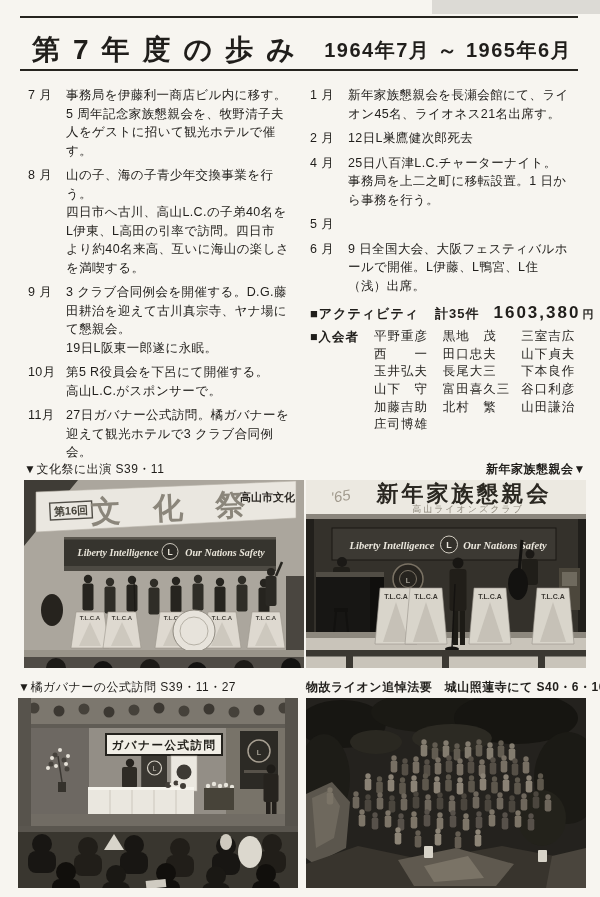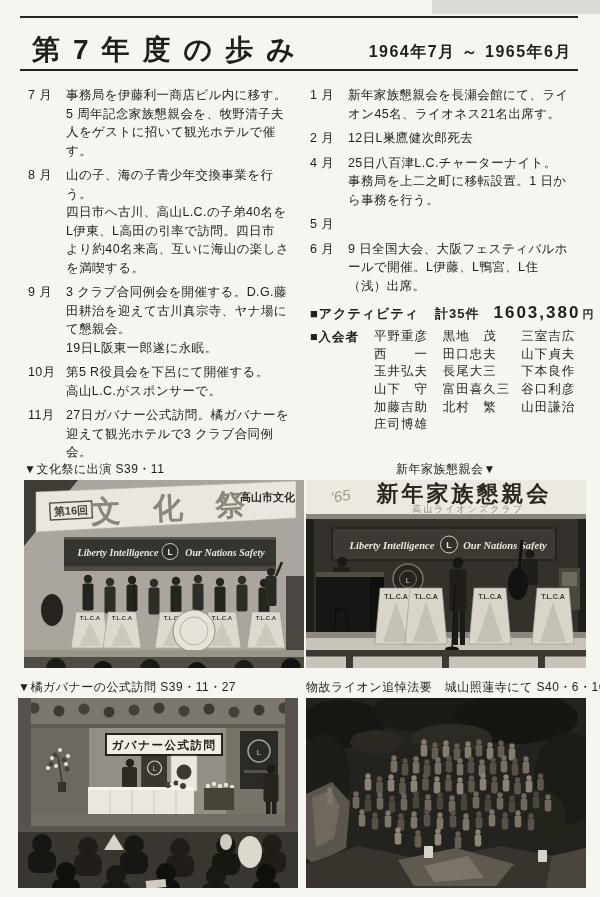--- a/index.html
+++ b/index.html
@@ -5,21 +5,21 @@
   html,body{margin:0;padding:0;background:#f7f5f0;}
   .page{position:relative;width:600px;height:897px;background:#f7f5f0;overflow:hidden;
         font-family:"Liberation Sans","DejaVu Sans",sans-serif;color:#201e1b;}
   .scan-smudge{position:absolute;top:0;right:0;width:168px;height:14px;background:#dcdad5;}
   .rule{height:2px;background:#26241f;}
   .rule-top{margin:16px 22px 0 20px;}
   .rule-mid{margin:2px 22px 0 20px;}
   .title-row{display:flex;justify-content:space-between;align-items:flex-end;
              margin:0 28px 0 32px;height:46px;padding-bottom:3px;}
   .page-title{font-size:28px;font-weight:bold;letter-spacing:13px;line-height:1;white-space:nowrap;}
-  .page-period{font-size:16px;font-weight:bold;letter-spacing:1.5px;line-height:1;padding-bottom:4px;white-space:nowrap;}
+  .page-period{font-size:20px;font-weight:bold;letter-spacing:1.5px;line-height:1;padding-bottom:4px;white-space:nowrap;}
   .officers{text-align:right;margin:9px 24px 0 0;font-size:12px;letter-spacing:1px;white-space:nowrap;}
   .officer{margin-left:14px;}
   .officer .marker{margin-right:3px;}
   .officer .name{margin-left:8px;}
   .columns{display:flex;margin:15px 16px 0 28px;gap:14px;}
   .col-left{flex:0 0 268px;}
   .col-right{flex:1;min-width:0;}
   .entry{display:flex;margin-bottom:6px;font-size:12.5px;line-height:1.48;letter-spacing:0.4px;}
   .month{flex:0 0 38px;white-space:nowrap;}
   .lines{flex:1;}
@@ -31,21 +31,21 @@
   .members{display:flex;margin-top:6px;font-size:12.5px;}
   .members-label{flex:0 0 64px;white-space:nowrap;font-weight:bold;letter-spacing:1px;}
   .names-grid{flex:1;display:grid;grid-template-columns:1fr 1.15fr 1fr;row-gap:2px;column-gap:6px;
               letter-spacing:1px;line-height:1.25;}
   .fig{position:absolute;width:280px;}
   #fig1{left:24px;top:461px;}
   #fig2{left:306px;top:461px;}
   #fig3{left:18px;top:679px;}
   #fig4{left:306px;top:679px;}
   .fig-caption{font-size:12px;letter-spacing:0.5px;margin-bottom:4px;white-space:nowrap;height:15px;}
-  .cap-right{text-align:center;}
+  .cap-right{text-align:right;font-weight:bold;}
   .photo{display:block;background:#8a857d;}
   svg text{font-family:"Liberation Sans","DejaVu Sans",sans-serif;}
   .slogan{font-family:"Liberation Serif","DejaVu Serif",serif;font-style:italic;font-weight:bold;}
 </style>
 </head>
 <body>
 
 <div class="page">
   <div class="scan-smudge"></div>
 

